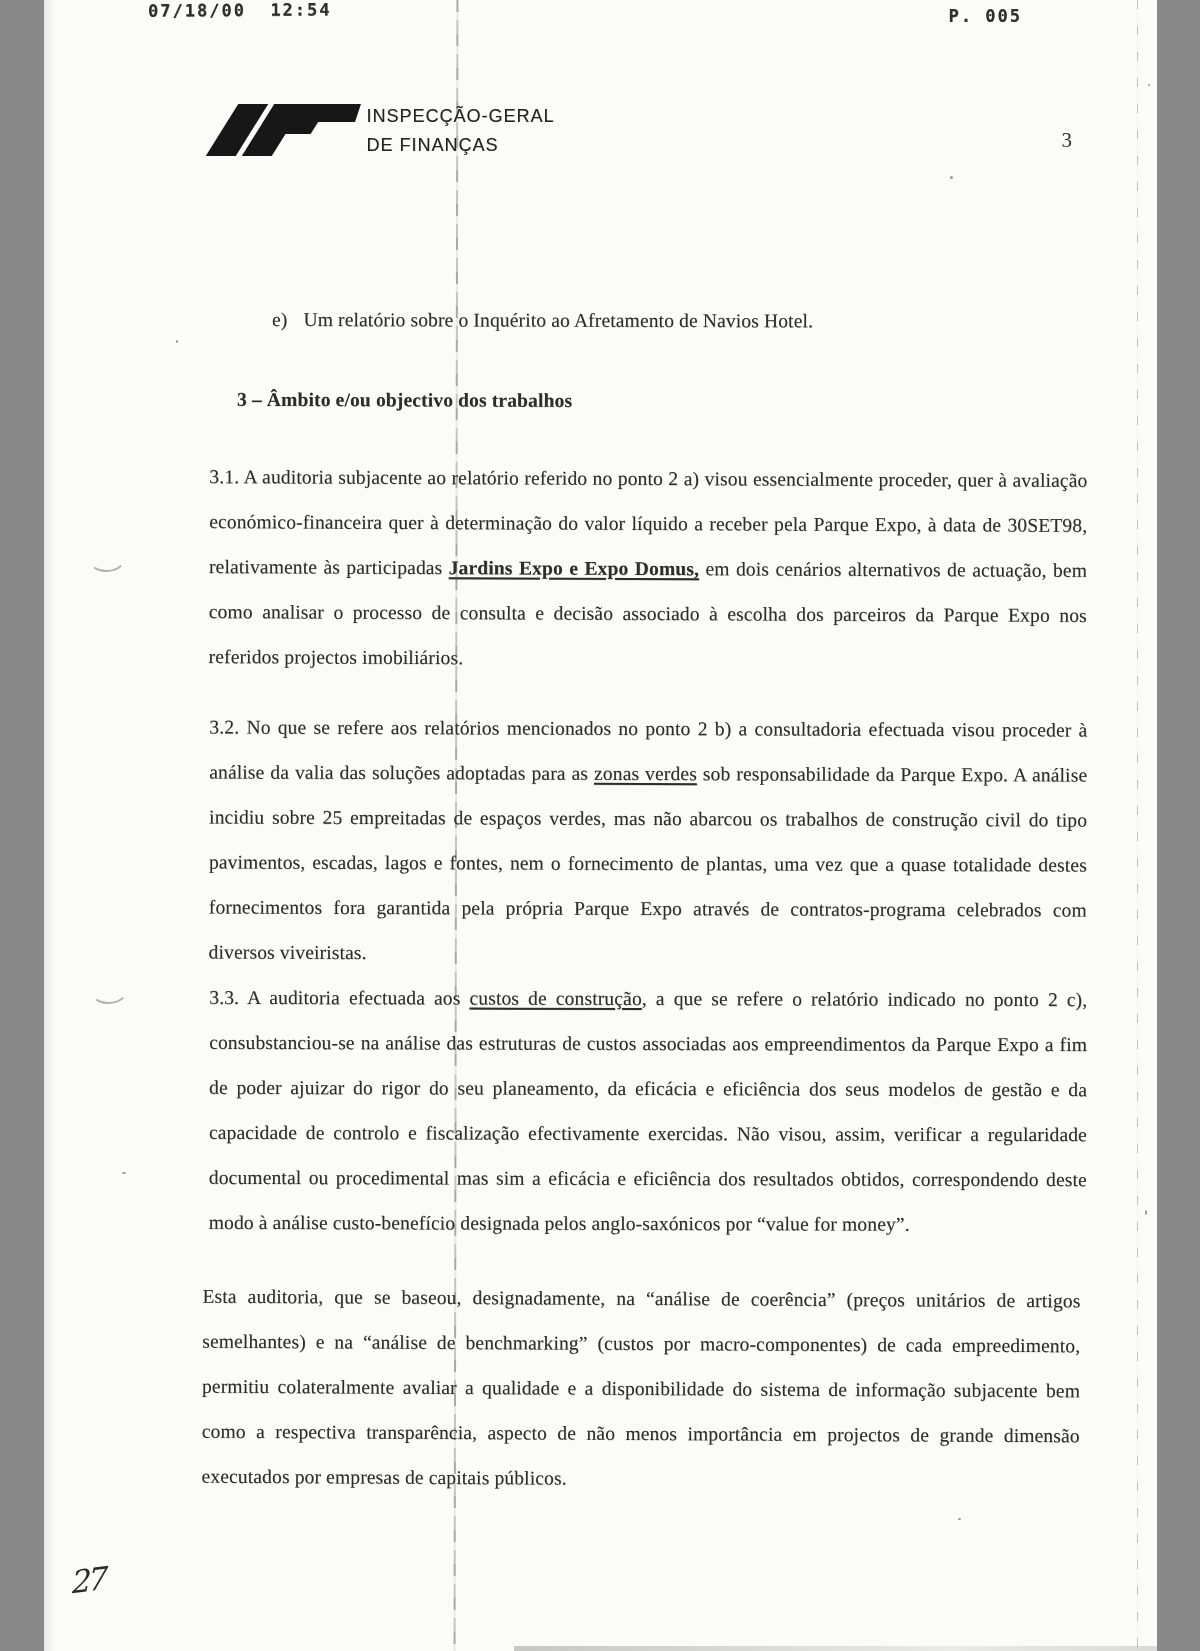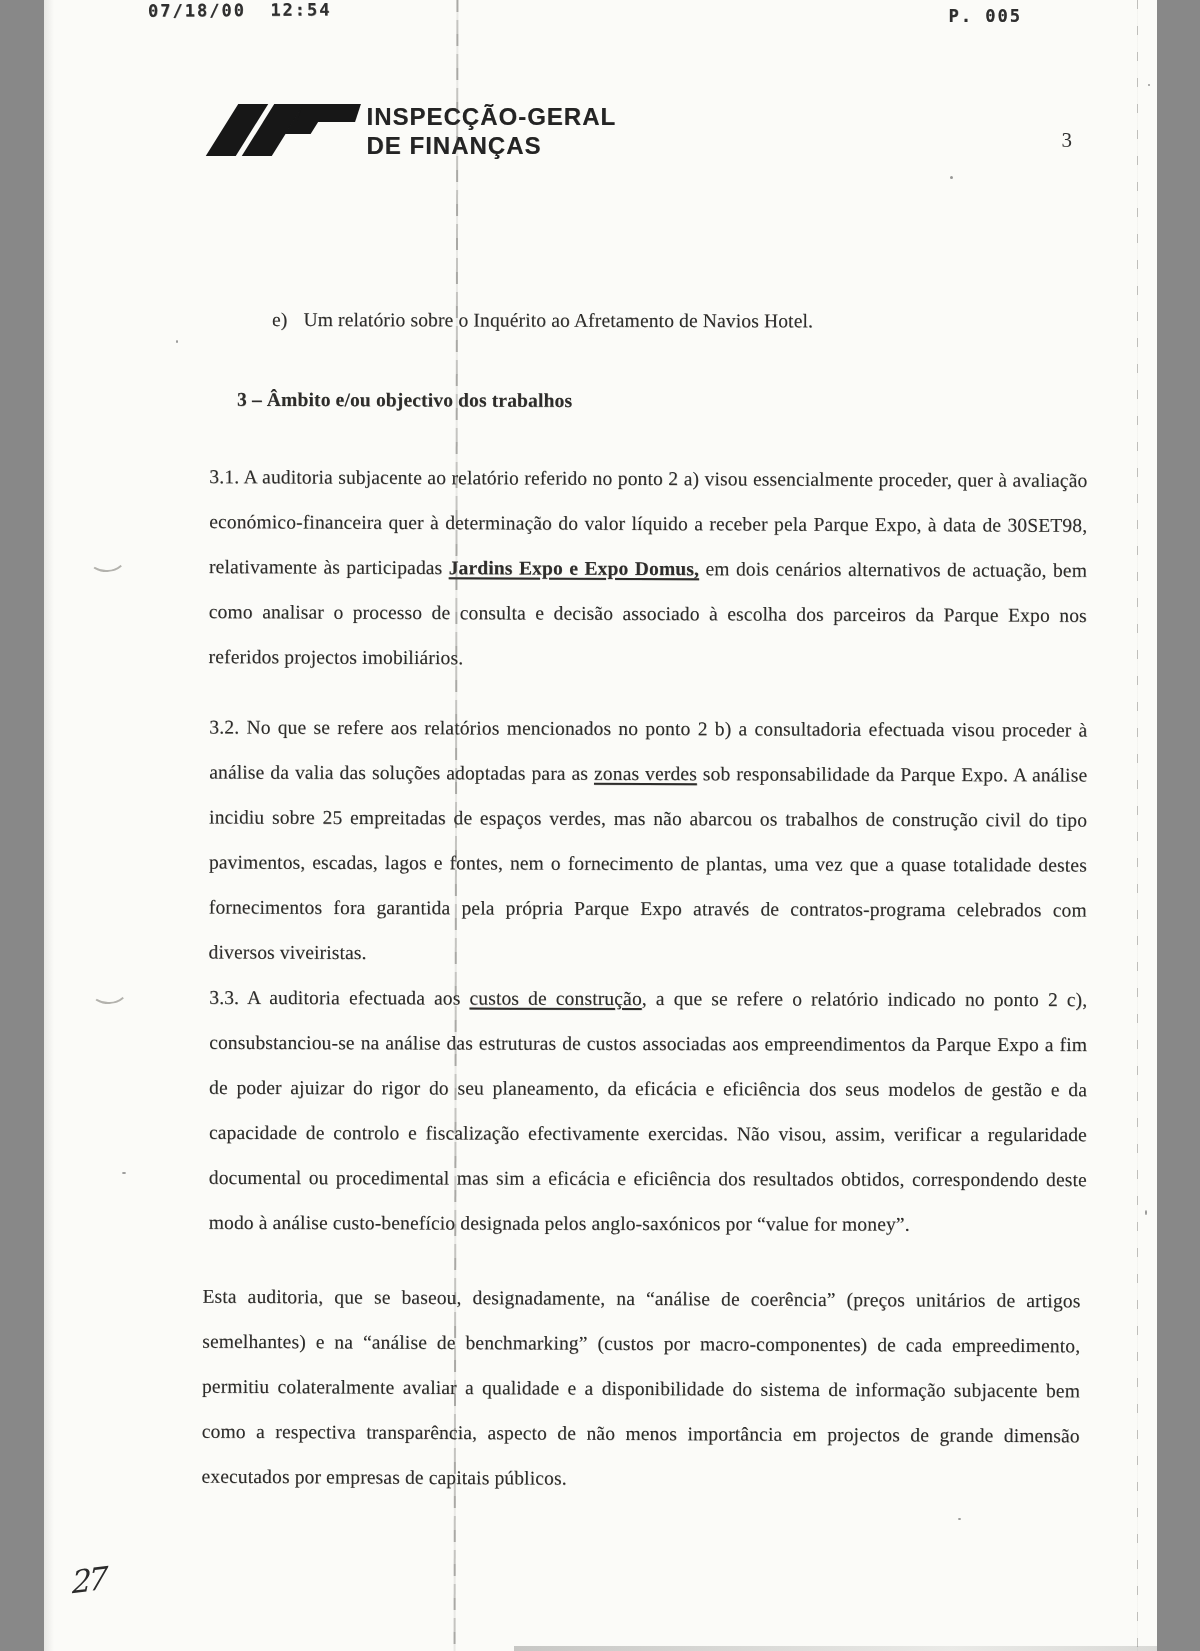--- a/index.html
+++ b/index.html
@@ -37,22 +37,22 @@
   }
   #logo-bar-1 { left: 18px; top: 6px;  width: 30px; height: 52px; }
   #logo-bar-2 { left: 54px; top: 6px;  width: 30px; height: 52px; }
   #logo-bar-3 { left: 90px; top: 6px;  width: 26px; height: 30px; }
   #logo-bar-top {
     position: absolute; left: 96px; top: 6px; width: 58px; height: 18px;
     background: #171717; transform: skewX(-18deg);
   }
   #org-name {
     font-family: "Liberation Sans", sans-serif;
-    font-weight: bold;
-    font-size: 24px;
+    font-weight: normal;
+    font-size: 18px;
     line-height: 29px;
     letter-spacing: 1px;
     color: #242424;
     text-shadow: 0.4px 0.4px 0.6px rgba(40,40,40,.4);
     padding-top: 4px;
     white-space: nowrap;
   }
   #page-number {
     position: absolute; left: 1018px; top: 128px;
     font-size: 21px; color: #333;

